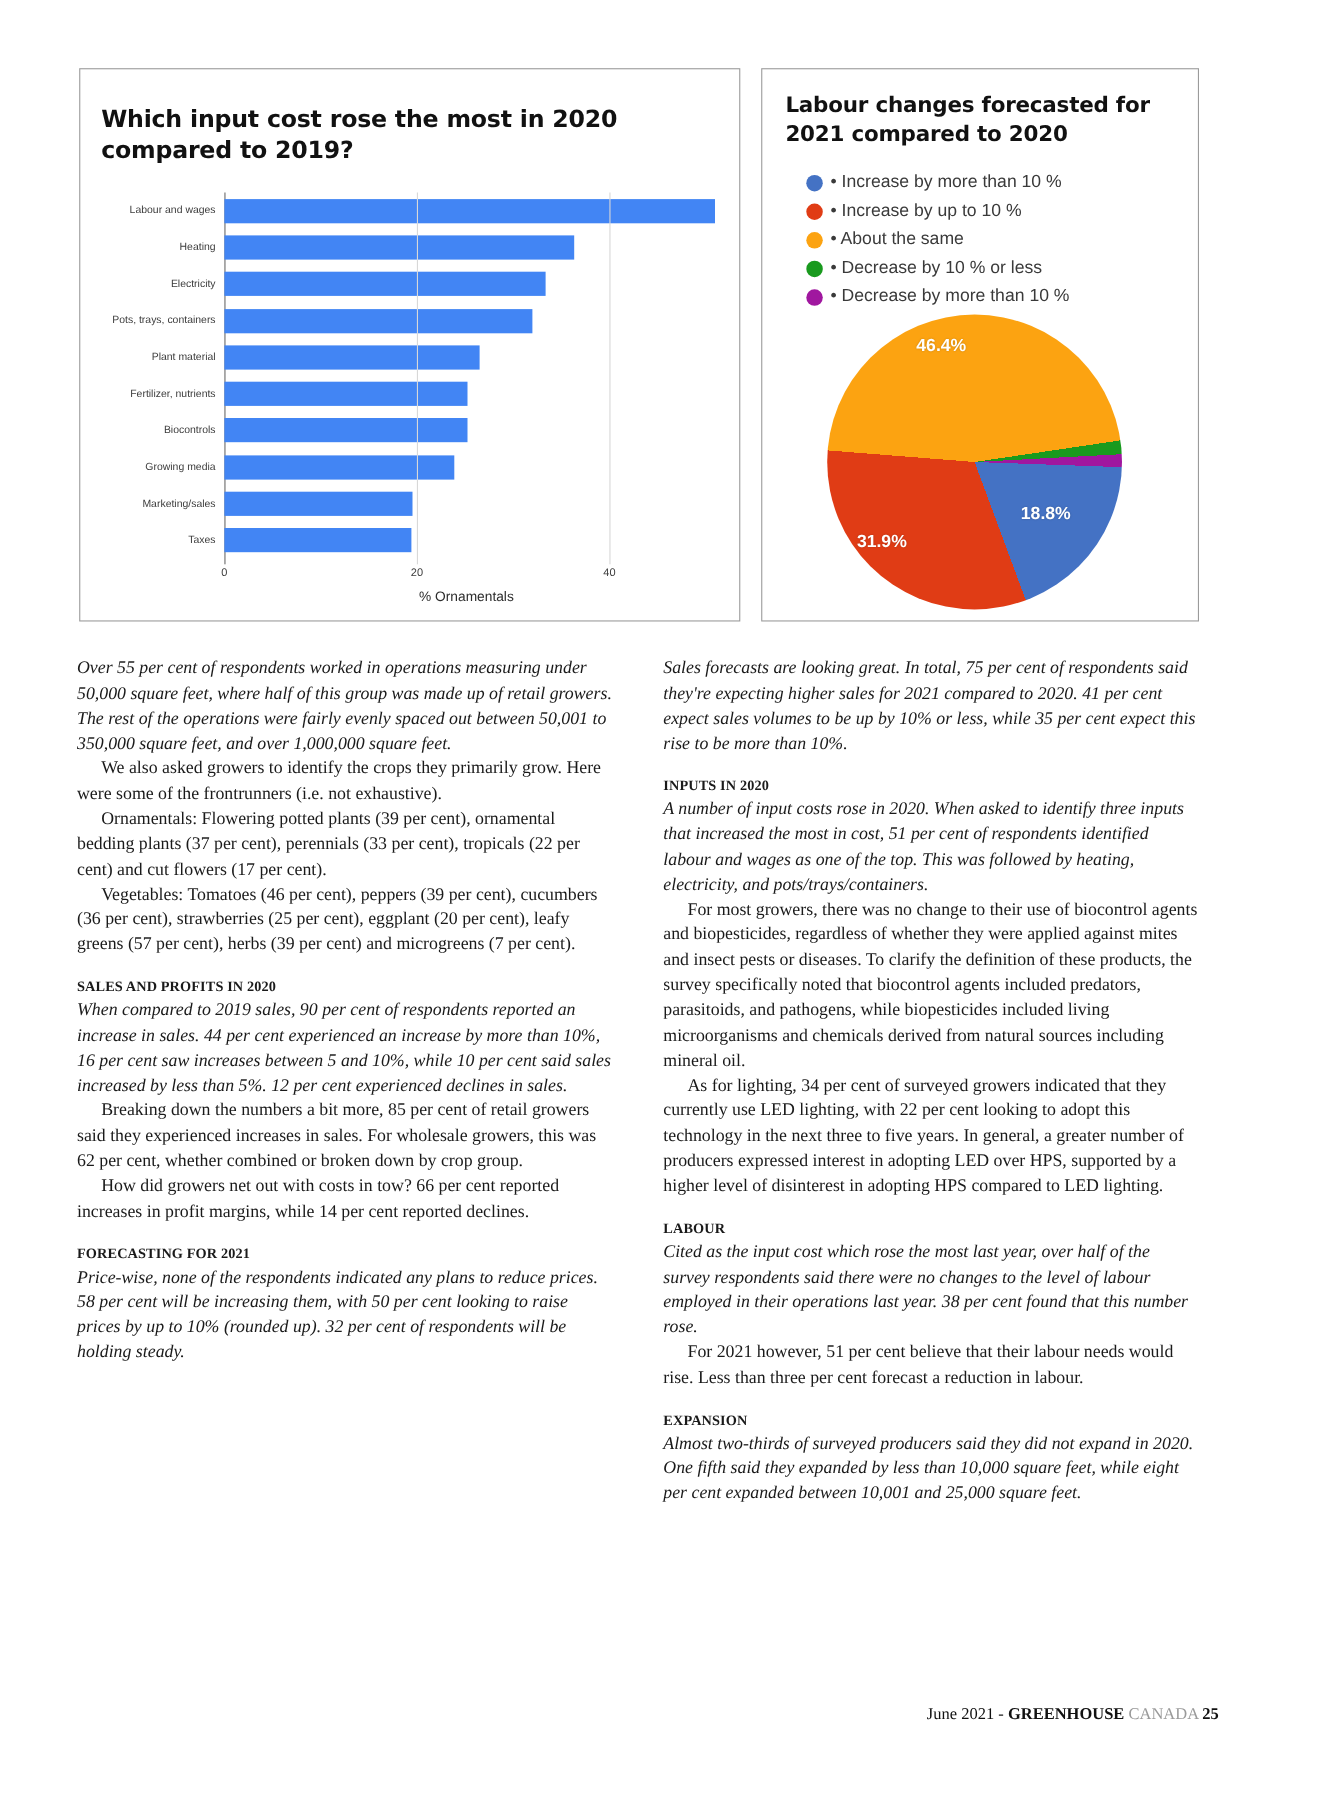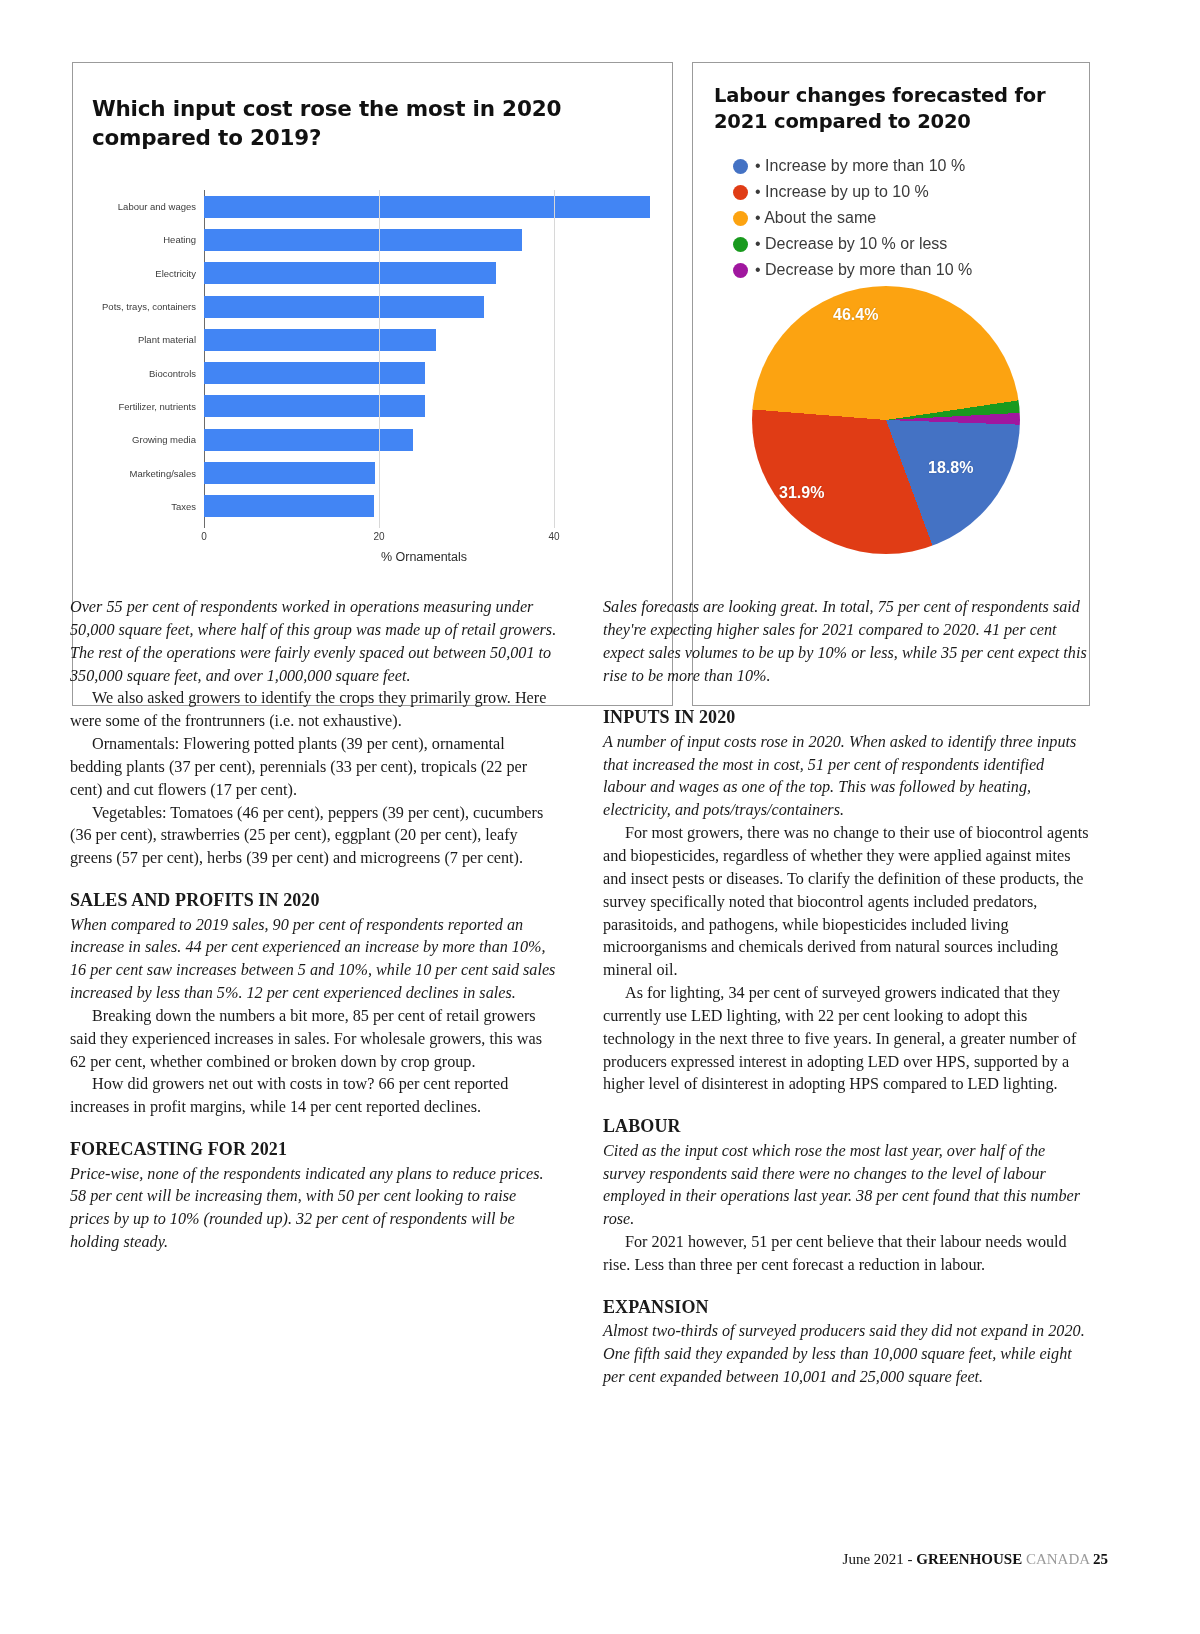--- a/index.html
+++ b/index.html
@@ -19,21 +19,21 @@
     position: absolute;
     inset: 0;
   }
 
   
   .charts-row {
     position: absolute;
     left: 72px;
     top: 62px;
     width: 1018px;
-    height: 644px;
+    height: 503px;
     display: flex;
     gap: 19px;
     justify-content: space-between;
   }
   .chart-card {
     border: 1px solid #9b9b9b;
     background: #fff;
     box-sizing: border-box;
     position: relative;
     overflow: hidden;
@@ -61,21 +61,21 @@
     top: 20px;
     width: 350px;
     font-size: 19.5px;
     line-height: 1.35;
   }
 
   
   .bar-plot {
     position: absolute;
     left: 16px;
-    top: 127px;
+    top: 112px;
     width: 570px;
     height: 370px;
     font-family: "Liberation Sans", sans-serif;
   }
   .bar-rows {
     position: absolute;
     left: 0;
     top: 0;
     width: 570px;
     height: 338px;
@@ -203,21 +203,21 @@
     margin: 0;
     font-size: 16.2px;
     line-height: 1.41;
     text-align: left;
     text-indent: 22px;
     hyphens: none;
   }
   .col p.noindent { text-indent: 0; font-style: italic; }
   .col h3 {
     margin: 19px 0 0 0;
-    font-size: 18px;
+    font-size: 13px;
     font-weight: bold;
     letter-spacing: 0.1px;
     line-height: 1.3;
   }
   .col h3 + p { margin-top: 1px; }
 
   
   .footer {
     position: absolute;
     right: 92px;
@@ -268,27 +268,27 @@
                 <div class="bar-fill" style="width: 280px; background: rgb(66, 133, 244);"></div>
               </div>
             </div>
             <div class="bar-row">
               <div class="bar-label">Plant material</div>
               <div class="bar-track">
                 <div class="bar-fill" style="width: 231.875px; background: rgb(66, 133, 244);"></div>
               </div>
             </div>
             <div class="bar-row">
+              <div class="bar-label">Fertilizer, nutrients</div>
+              <div class="bar-track">
+                <div class="bar-fill" style="width: 220.5px; background: rgb(66, 133, 244);"></div>
+              </div>
+            </div>
+            <div class="bar-row">
               <div class="bar-label">Biocontrols</div>
-              <div class="bar-track">
-                <div class="bar-fill" style="width: 220.5px; background: rgb(66, 133, 244);"></div>
-              </div>
-            </div>
-            <div class="bar-row">
-              <div class="bar-label">Fertilizer, nutrients</div>
               <div class="bar-track">
                 <div class="bar-fill" style="width: 220.5px; background: rgb(66, 133, 244);"></div>
               </div>
             </div>
             <div class="bar-row">
               <div class="bar-label">Growing media</div>
               <div class="bar-track">
                 <div class="bar-fill" style="width: 209.125px; background: rgb(66, 133, 244);"></div>
               </div>
             </div>

